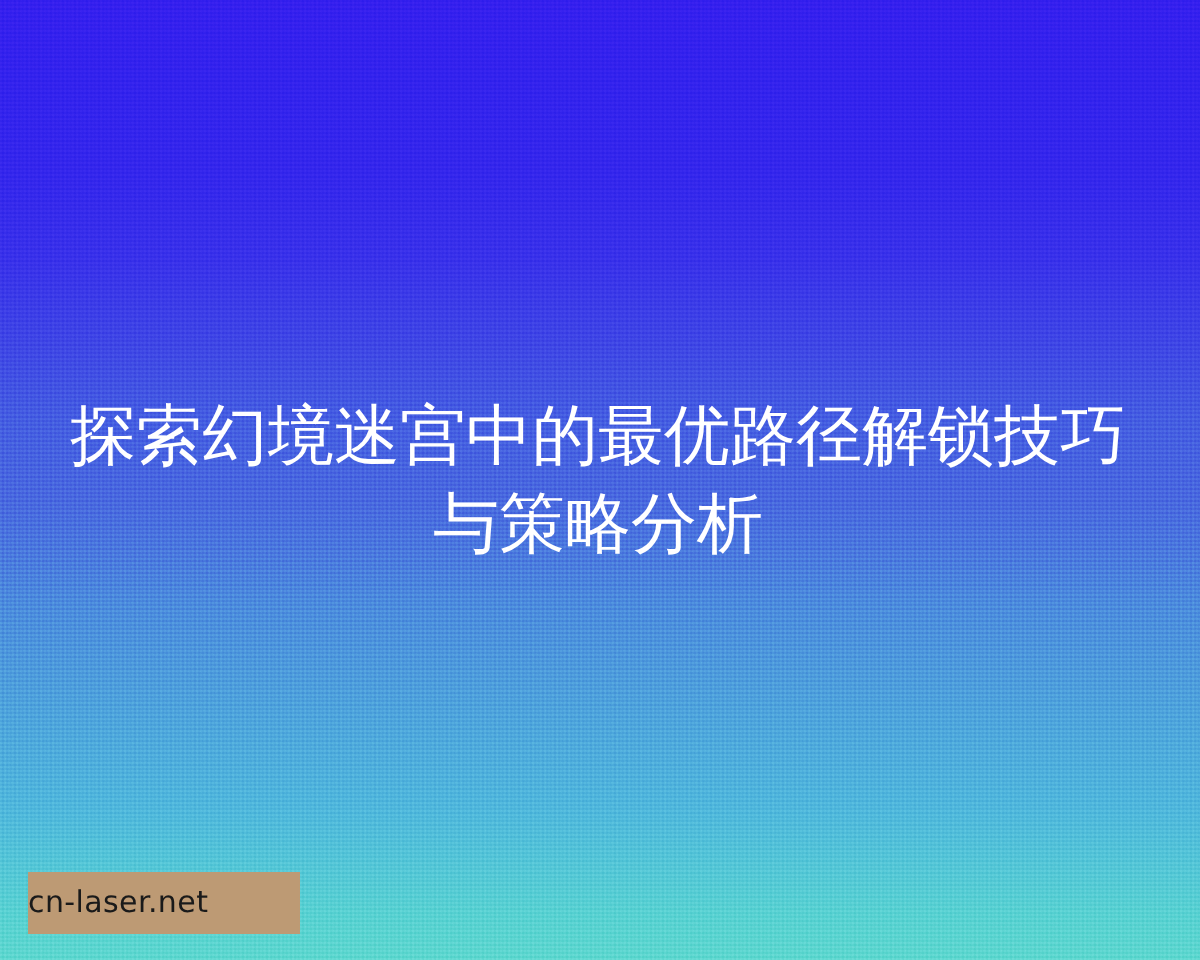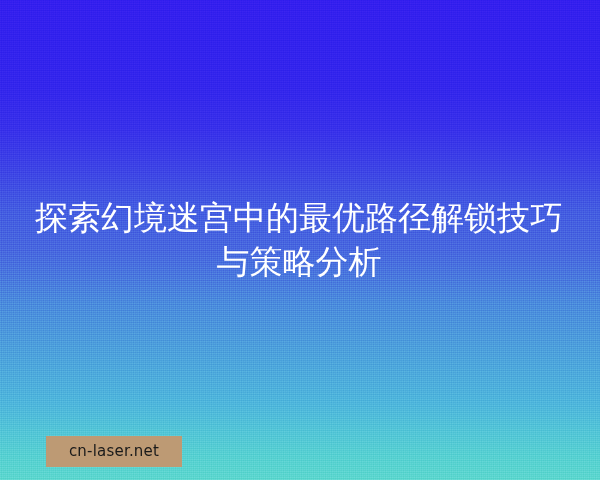--- a/index.html
+++ b/index.html
@@ -99,23 +99,22 @@
   
   #watermark-badge {
     position: absolute;
     left: 14px;
     top: 436px;
     width: 136px;
     height: 31px;
     background-color: #bd9a74;
     display: flex;
     align-items: center;
-    justify-content: center;
+    justify-content: flex-start;
     box-sizing: border-box;
-    margin-left: 32px;
   }
 
   #watermark-text {
     color: #1a1a1a;
     font-family: "DejaVu Sans", "Liberation Sans", sans-serif;
     font-size: 15px;
     font-weight: 400;
     line-height: 1;
     letter-spacing: 0.2px;
     white-space: nowrap;

